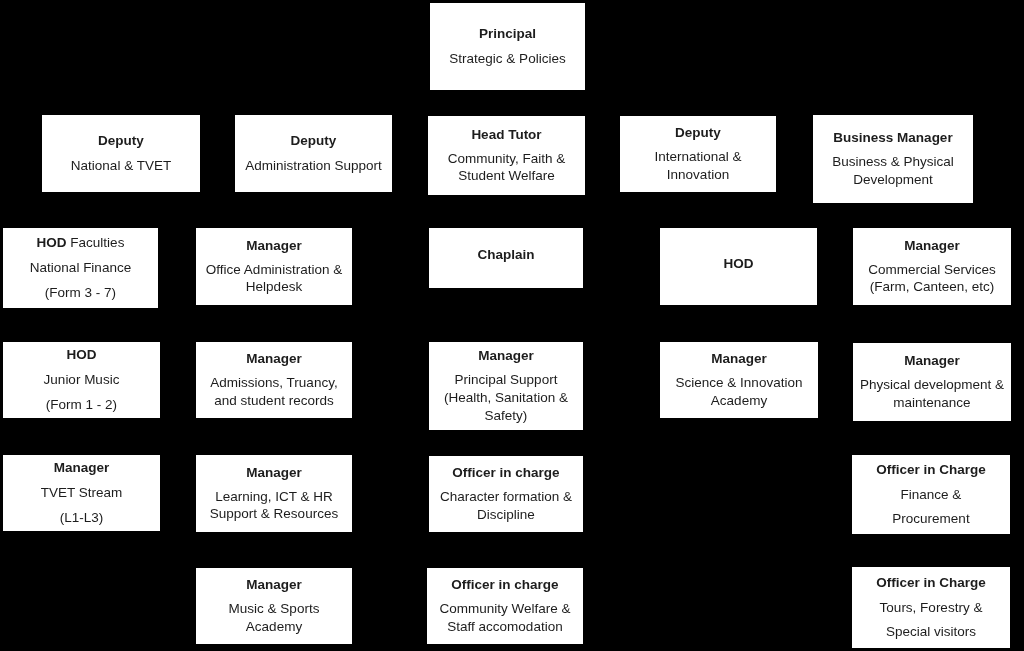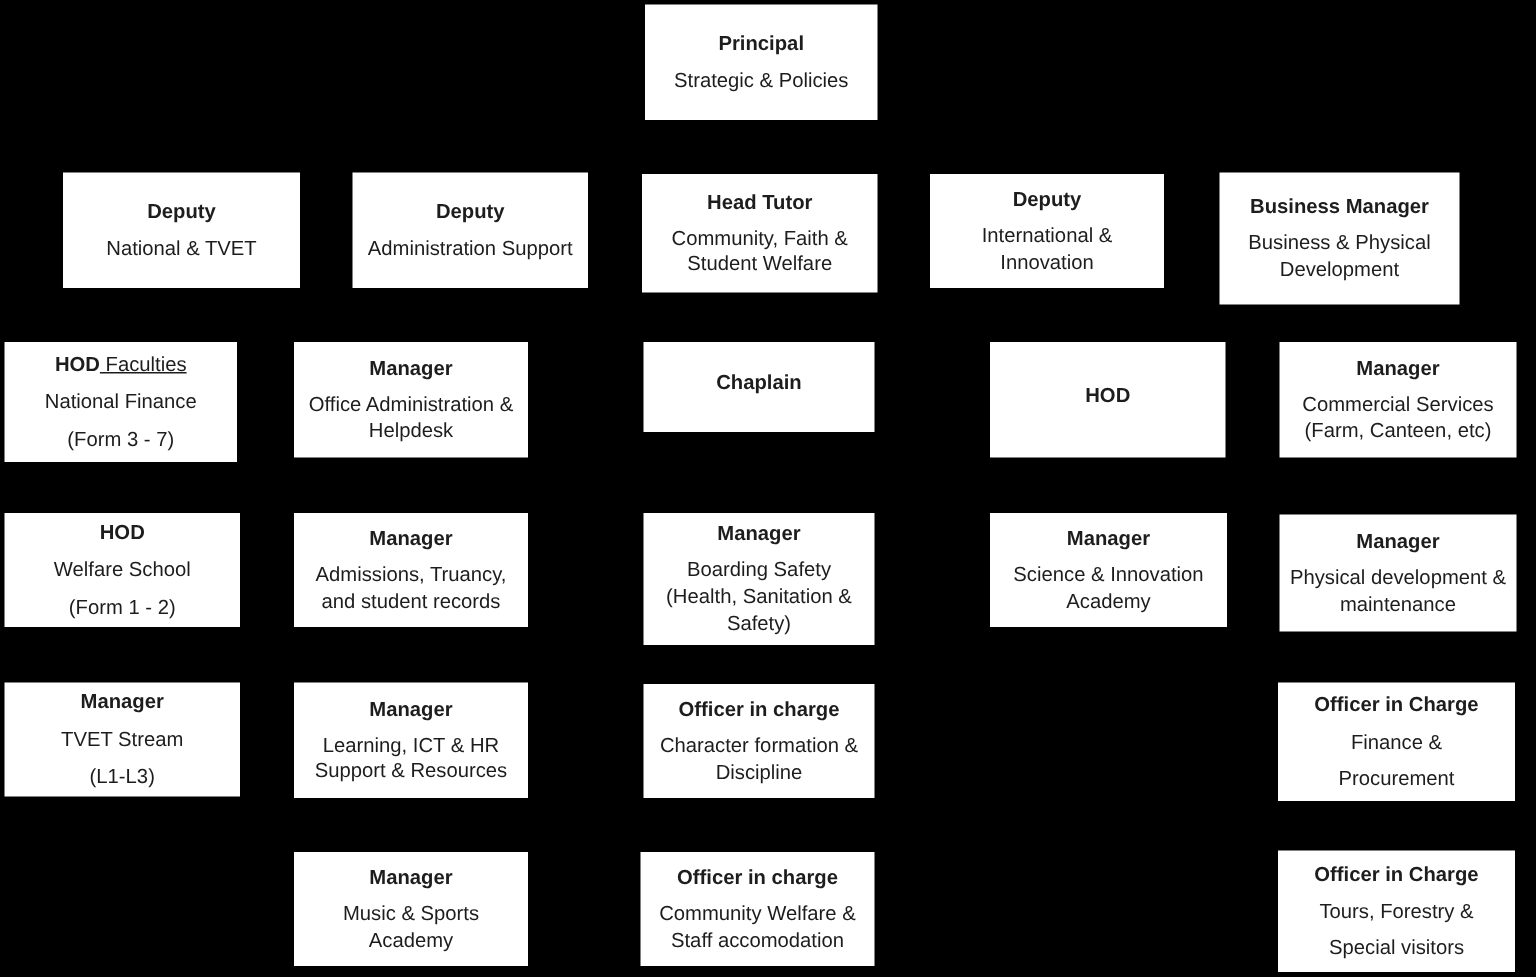--- a/index.html
+++ b/index.html
@@ -23,31 +23,31 @@
     flex-direction:column;
     align-items:center;
     justify-content:center;
     text-align:center;
     font-size:13.5px;
     line-height:1.33;
     box-sizing:border-box;
     padding:2px 1px;
   }
   .box .title{font-weight:700; white-space:nowrap;}
-  .box .title .suffix{font-weight:400;text-decoration:underline;}
+  .box .title .suffix{font-weight:400;}
   .box .line{white-space:nowrap;}
   .box.tight .title{margin-bottom:6px;}
   .box.spaced{row-gap:7px;}
 </style>
 </head>
 <body>
 
 <div class="canvas">
 
-  <div class="box spaced" style="left:430px;top:3px;width:155px;height:77px">
+  <div class="box spaced" style="left:430px;top:3px;width:155px;height:87px">
     <div class="title"><span>Principal</span></div>
     <div class="line">Strategic &amp; Policies</div>
   </div>
 
   <div class="box spaced" style="left:42px;top:115px;width:158px;height:77px">
     <div class="title"><span>Deputy</span></div>
     <div class="line">National &amp; TVET</div>
   </div>
 
   <div class="box spaced" style="left:235px;top:115px;width:157px;height:77px">
@@ -104,36 +104,36 @@
   <div class="box tight" style="left:853px;top:228px;width:158px;height:77px">
     <div class="title"><span>Manager</span></div>
     <div>
       <div class="line">Commercial Services</div>
       <div class="line">(Farm, Canteen, etc)</div>
     </div>
   </div>
 
   <div class="box spaced" style="left:3px;top:342px;width:157px;height:76px">
     <div class="title"><span>HOD</span></div>
-    <div class="line">Welfare School</div>
+    <div class="line">Junior Music</div>
     <div class="line">(Form 1 - 2)</div>
   </div>
 
   <div class="box tight" style="left:196px;top:342px;width:156px;height:76px">
     <div class="title"><span>Manager</span></div>
     <div>
       <div class="line">Admissions, Truancy,</div>
       <div class="line">and student records</div>
     </div>
   </div>
 
   <div class="box tight" style="left:429px;top:342px;width:154px;height:88px">
     <div class="title"><span>Manager</span></div>
     <div>
-      <div class="line">Boarding Safety</div>
+      <div class="line">Principal Support</div>
       <div class="line">(Health, Sanitation &amp;</div>
       <div class="line">Safety)</div>
     </div>
   </div>
 
   <div class="box tight" style="left:660px;top:342px;width:158px;height:76px">
     <div class="title"><span>Manager</span></div>
     <div>
       <div class="line">Science &amp; Innovation</div>
       <div class="line">Academy</div>

